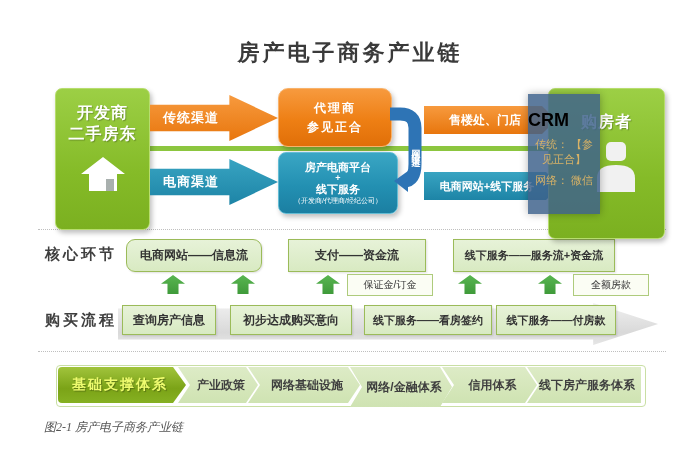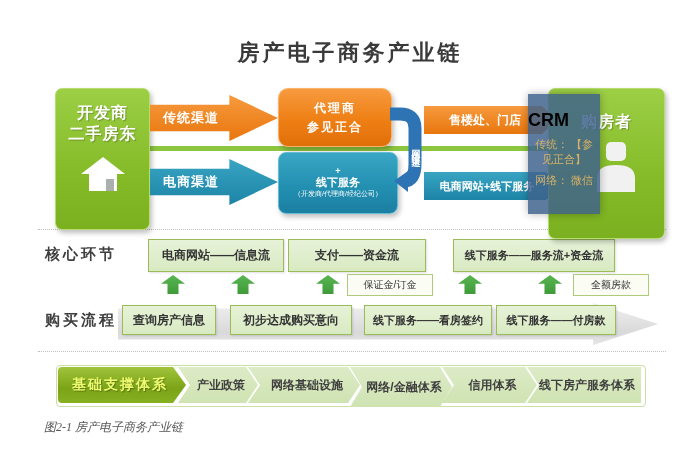--- a/index.html
+++ b/index.html
@@ -102,20 +102,21 @@
   <div class="abs rbox rbox-orange" style="left:278px;top:88px;width:112px;height:57px;z-index:2;">
     <div style="font-size:12px;line-height:19px;letter-spacing:2px;">代理商</div>
     <div style="font-size:12px;line-height:19px;letter-spacing:2px;">参见正合</div>
   </div>
 
   <div class="abs barrow fill-teal" style="left:150px;top:159px;width:128px;height:46px;z-index:2;">
     <span>电商渠道</span>
   </div>
 
   <div class="abs rbox rbox-teal" style="left:278px;top:152px;width:118px;height:60px;border-radius:8px;z-index:2;">
+    <div style="font-size:11px;line-height:13px;">房产电商平台</div>
     <div style="font-size:9px;line-height:9px;">+</div>
     <div style="font-size:11px;line-height:13px;">线下服务</div>
     <div style="font-size:7px;line-height:10px;font-weight:normal;">（开发商/代理商/经纪公司）</div>
   </div>
 
   <div class="abs" style="left:390px;top:88px;width:40px;height:120px;z-index:3;">
     <svg width="40" height="120" viewBox="0 0 40 120">
       <path d="M0 26 H10 Q25 26 25 40 V76 Q25 93 14 93" fill="none" stroke="#2e74b5" stroke-width="13" stroke-linecap="butt"></path>
       <polygon points="18,83 18,104 4,93" fill="#2e74b5"></polygon>
     </svg>
@@ -143,21 +144,21 @@
   <div id="overlay" class="abs" style="left:528px;top:94px;width:72px;height:120px;">
     <div class="crm">CRM</div>
     <div class="gold">传统： 【参见正合】</div>
     <div class="gold">网络： 微信</div>
   </div>
 
   <div class="abs dotted" style="left:38px;top:229px;width:628px;"></div>
 
   <div class="abs sec-label" style="left:45px;top:245px;">核心环节</div>
 
-  <div class="abs lgbox" style="left:148px;top:239px;width:134px;height:31px;">电商网站——信息流</div>
+  <div class="abs lgbox" style="left:126px;top:239px;width:134px;height:31px;border-radius:9px;">电商网站——信息流</div>
   <div class="abs lgbox" style="left:288px;top:239px;width:136px;height:31px;">支付——资金流</div>
   <div class="abs lgbox" style="left:453px;top:239px;width:160px;height:31px;font-size:11px;">线下服务——服务流+资金流</div>
 
   <div class="abs uparrow" style="left:161px;top:275px;width:24px;height:19px;"></div>
   <div class="abs uparrow" style="left:231px;top:275px;width:24px;height:19px;"></div>
   <div class="abs uparrow" style="left:316px;top:275px;width:24px;height:19px;"></div>
   <div class="abs uparrow" style="left:458px;top:275px;width:24px;height:19px;"></div>
   <div class="abs uparrow" style="left:538px;top:275px;width:24px;height:19px;"></div>
 
   <div class="abs tagbox" style="left:347px;top:274px;width:84px;height:20px;">保证金/订金</div>

